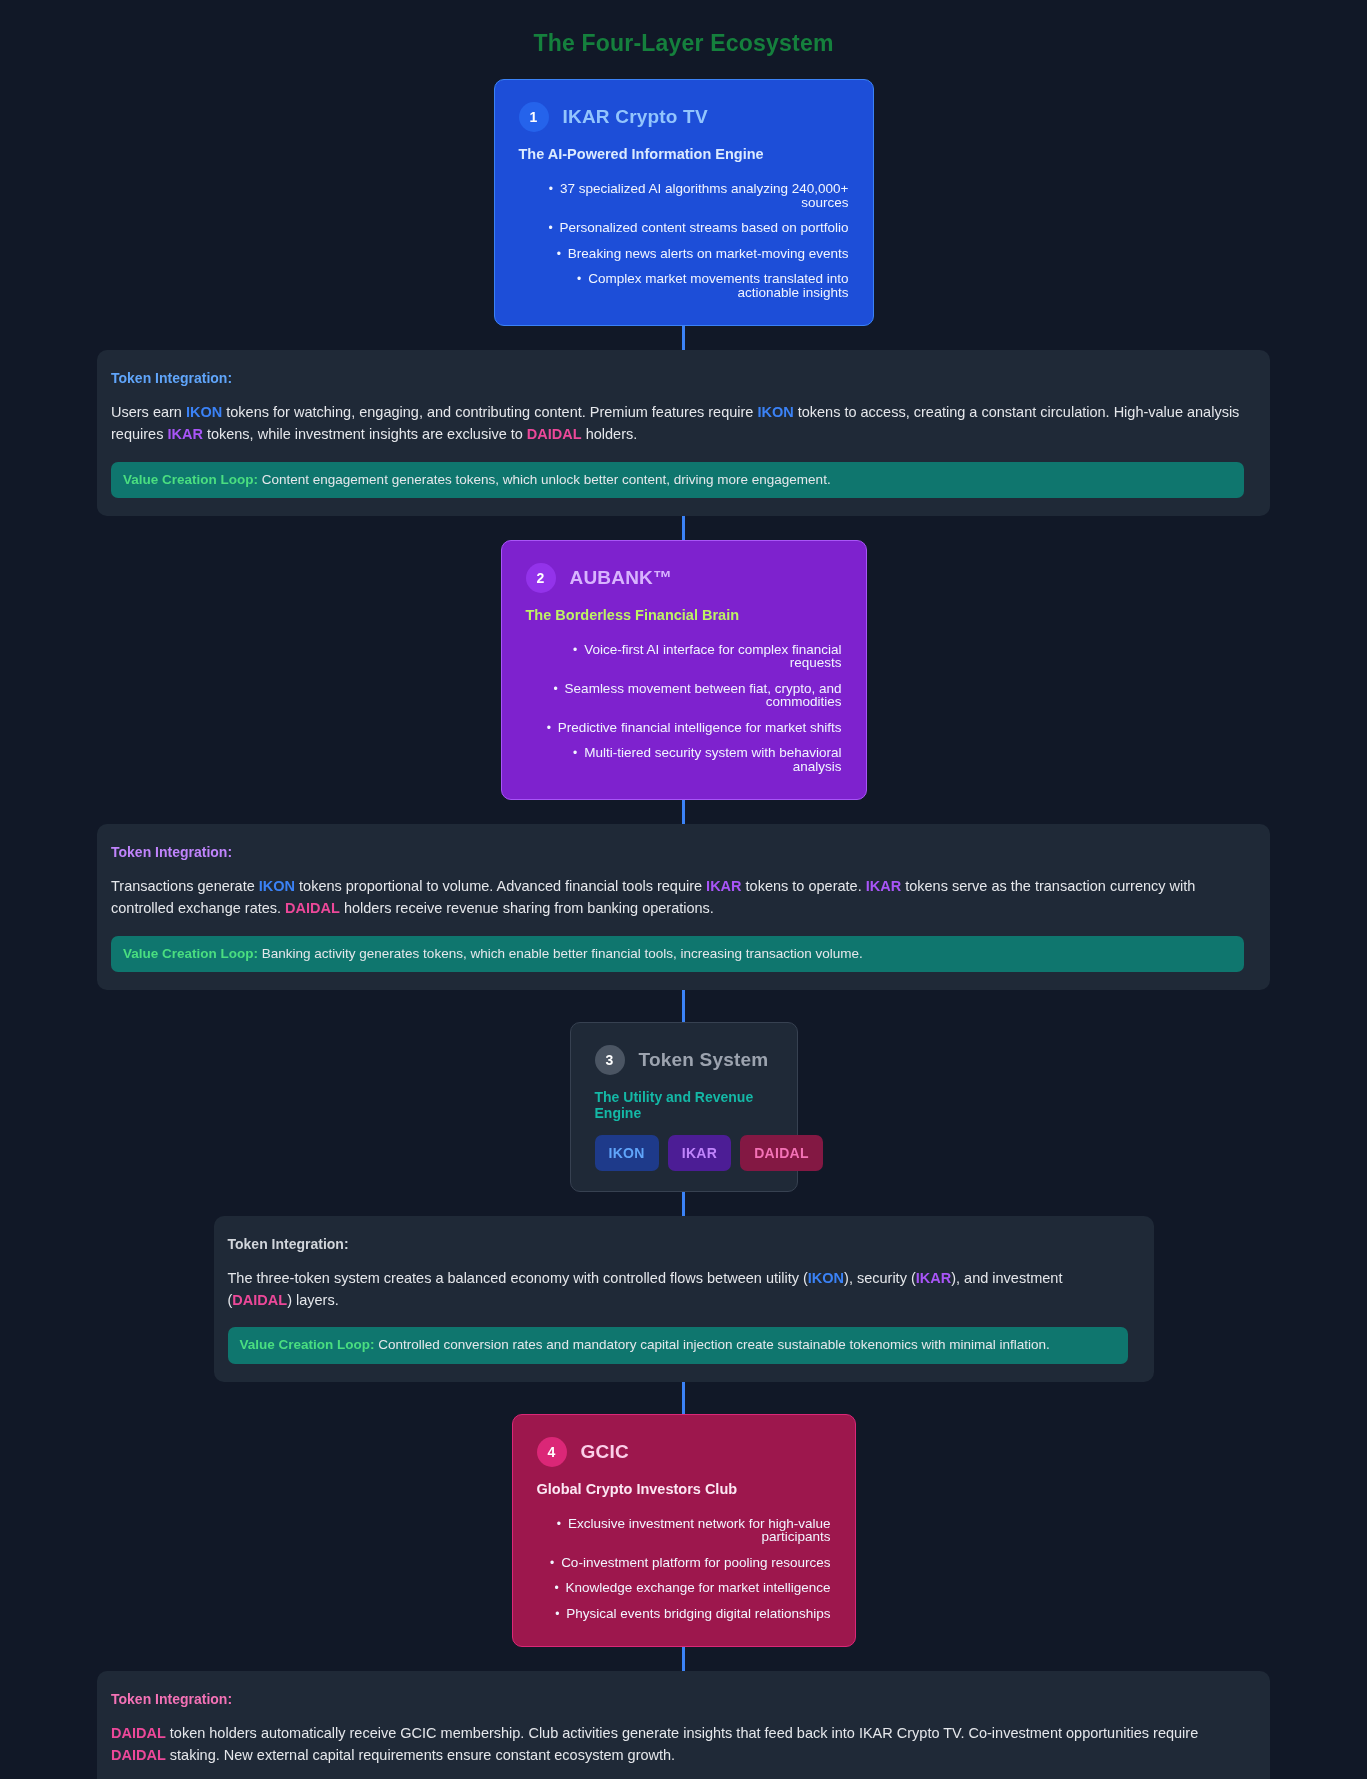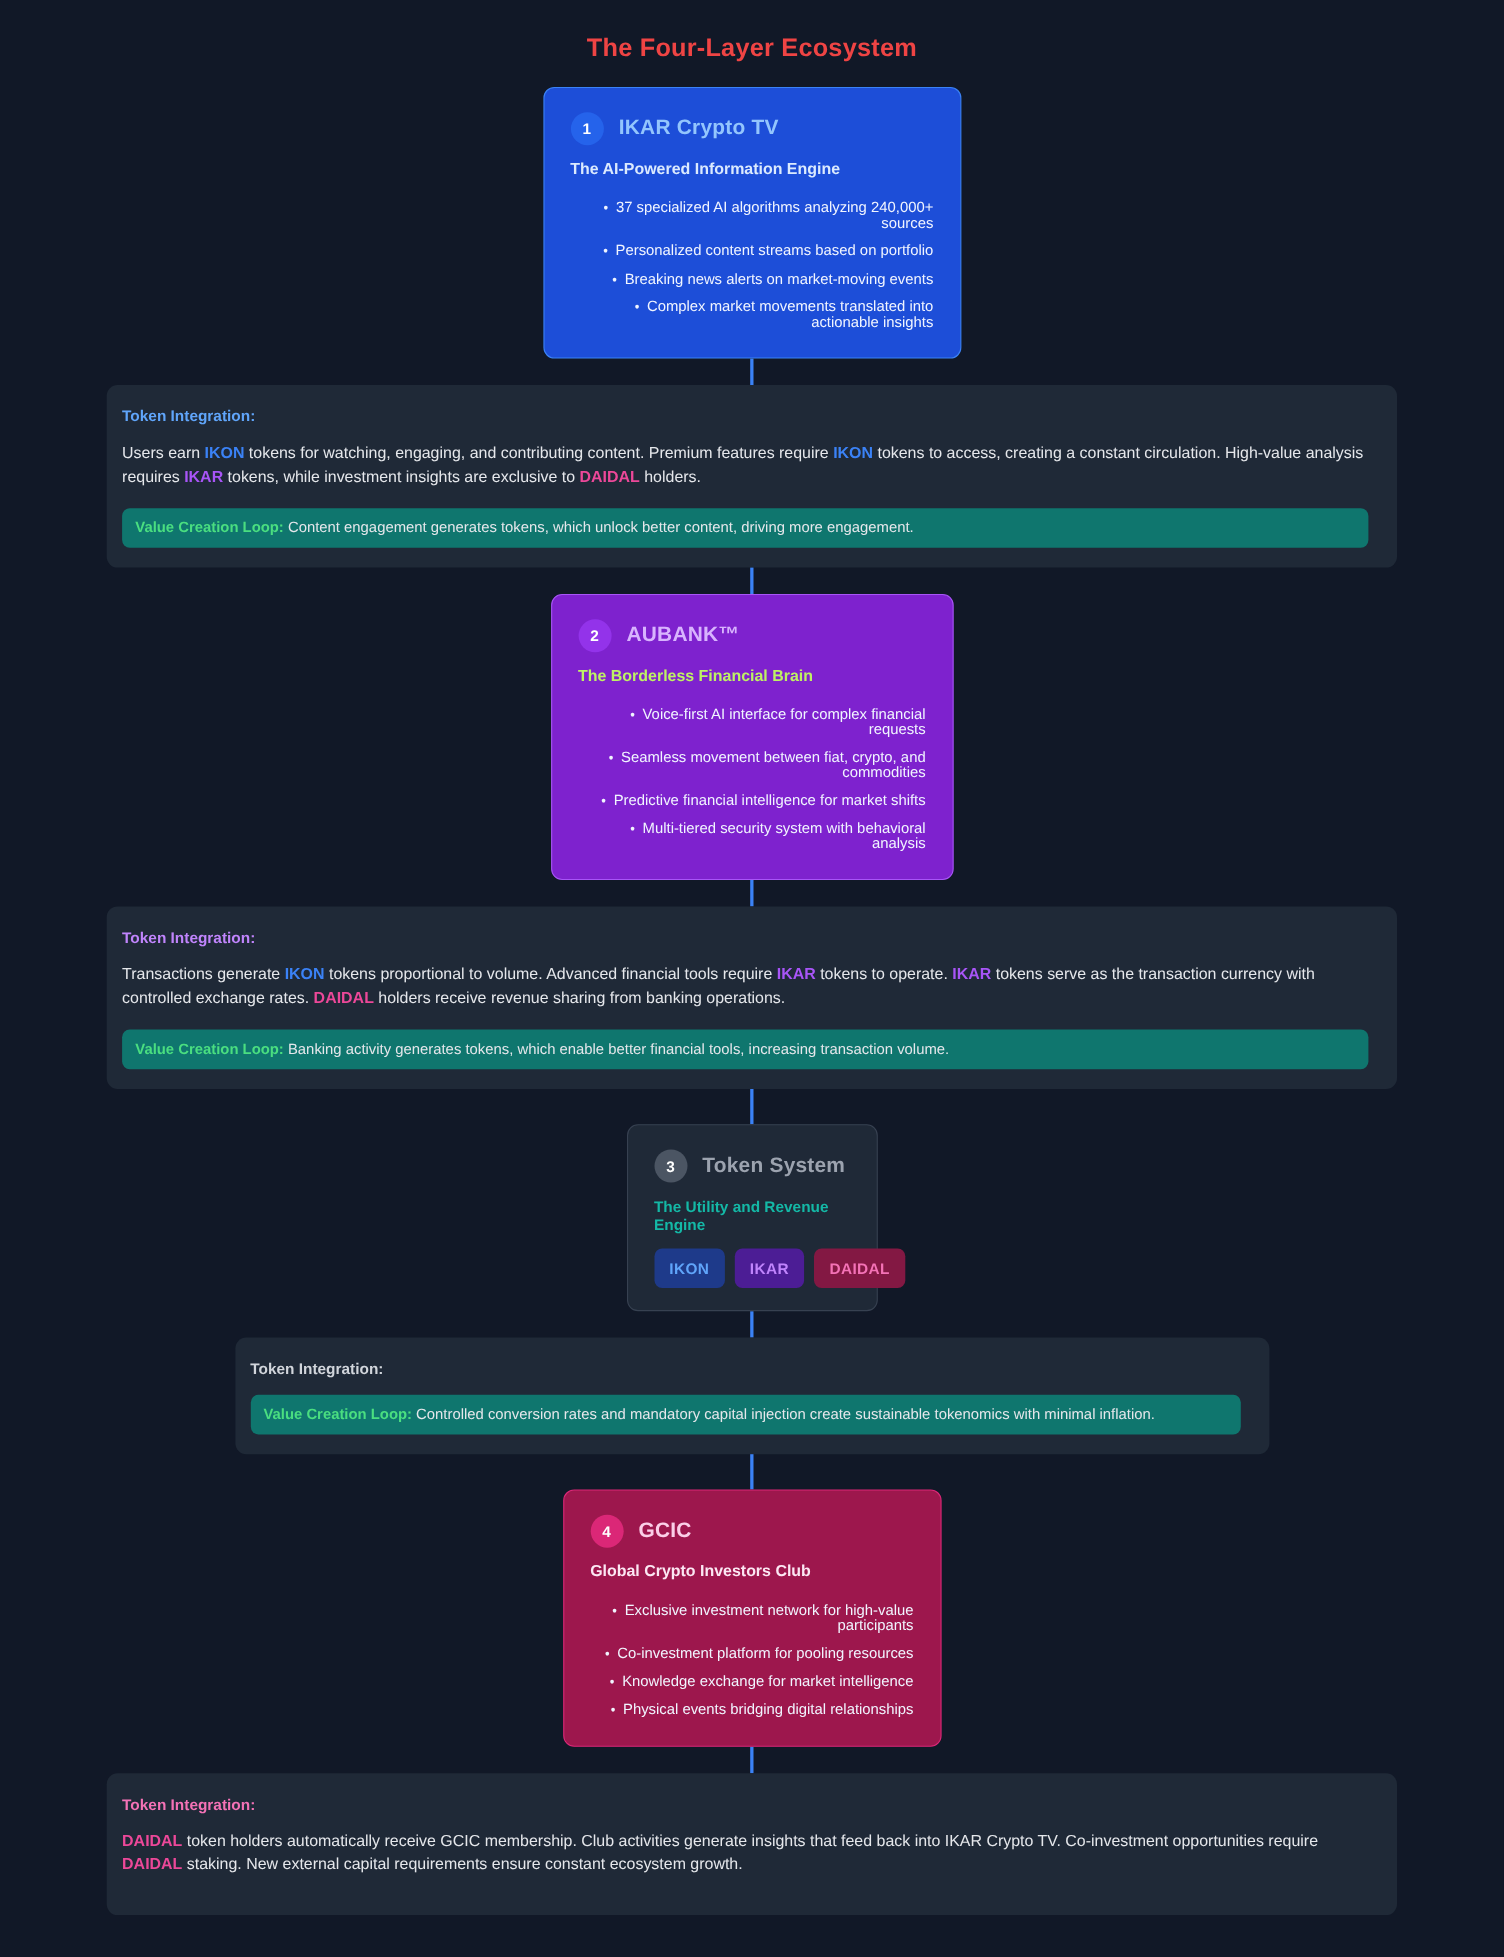--- a/index.html
+++ b/index.html
@@ -11,21 +11,21 @@
   }
   .page {
     width: 1367px;
     min-height: 1779px;
     background: #111827;
     padding: 18px 18px 24px 18px;
     position: relative;
   }
   .page-title {
     text-align: center;
-    color: #ef4444;
+    color: #15803d;
     font-size: 23px;
     font-weight: bold;
     letter-spacing: 0.2px;
     margin: 12px 0 22px 0;
   }
 
   
   .connector {
     width: 3px;
     background: #3b82f6;
@@ -242,20 +242,21 @@
         <div class="chip chip-ikar">IKAR</div>
         <div class="chip chip-daidal">DAIDAL</div>
       </div>
     </div>
   </div>
 
   <div class="connector conn-24"></div>
 
   <div class="integration narrow">
     <div class="int-title ti-gray">Token Integration:</div>
+    <div class="int-body"><span>The three-token system creates a balanced economy with controlled flows between utility (</span><span class="t-ikon">IKON</span><span>), security (</span><span class="t-ikar">IKAR</span><span>), and investment (</span><span class="t-daidal">DAIDAL</span><span>) layers.</span></div>
     <div class="loop"><span class="loop-label">Value Creation Loop:</span> <span>Controlled conversion rates and mandatory capital injection create sustainable tokenomics with minimal inflation.</span></div>
   </div>
 
   <div class="connector conn-32"></div>
 
   <div class="layer-wrap">
     <div class="layer-card card-4">
       <div class="layer-head">
         <div class="layer-num">4</div>
         <div class="layer-name">GCIC</div>

